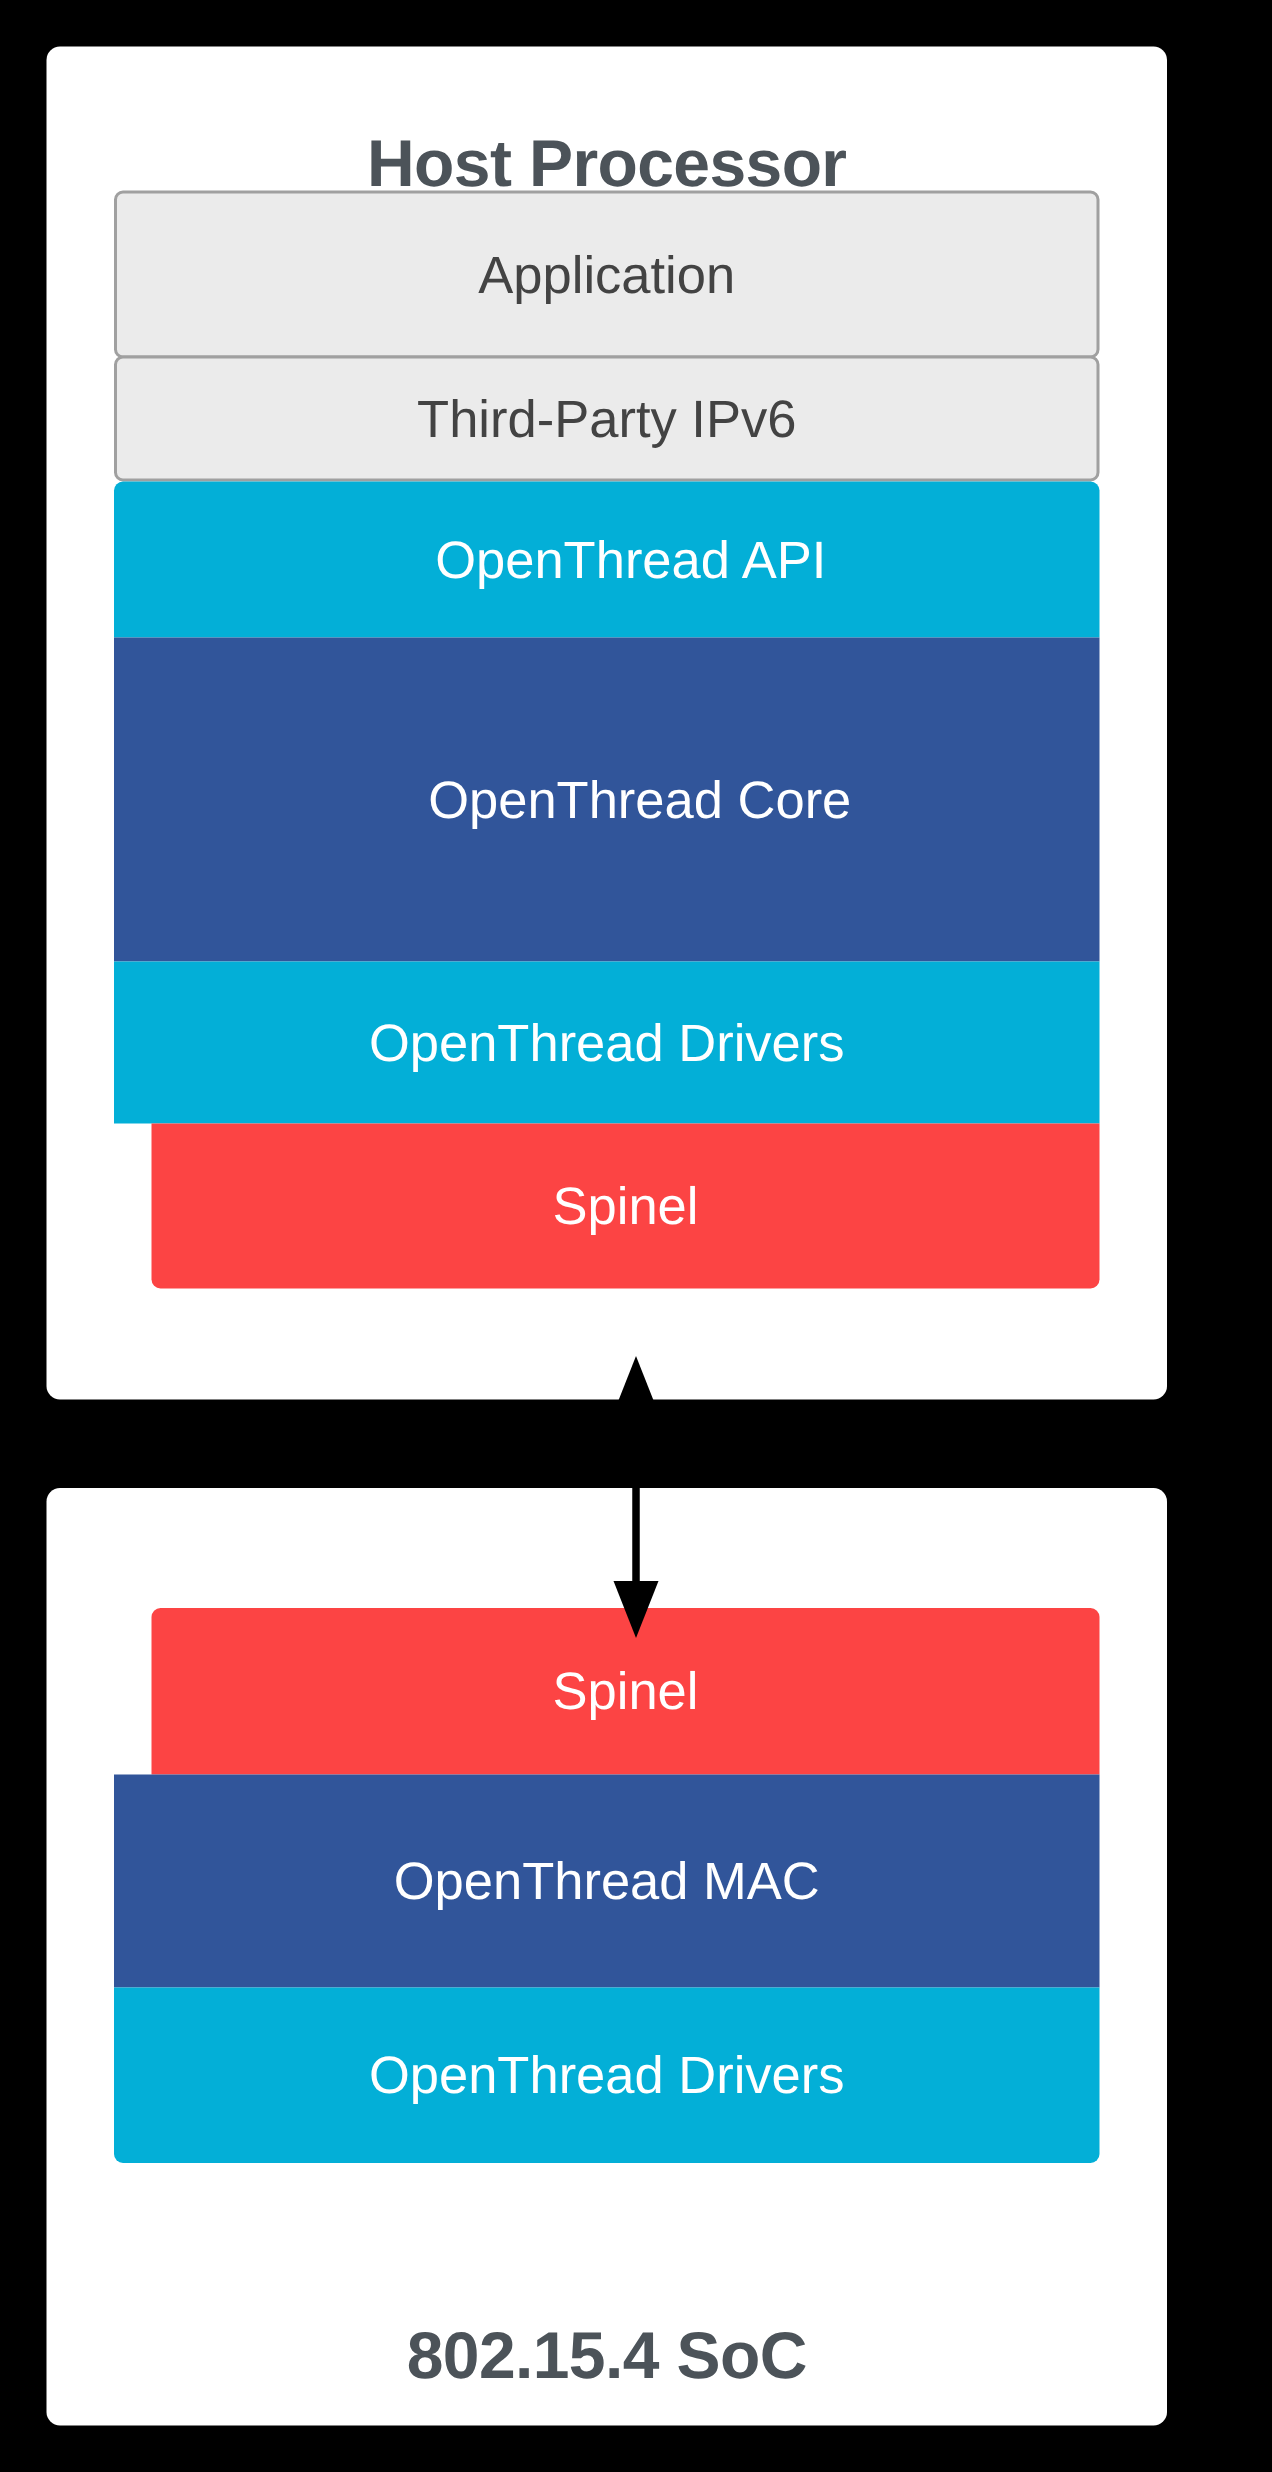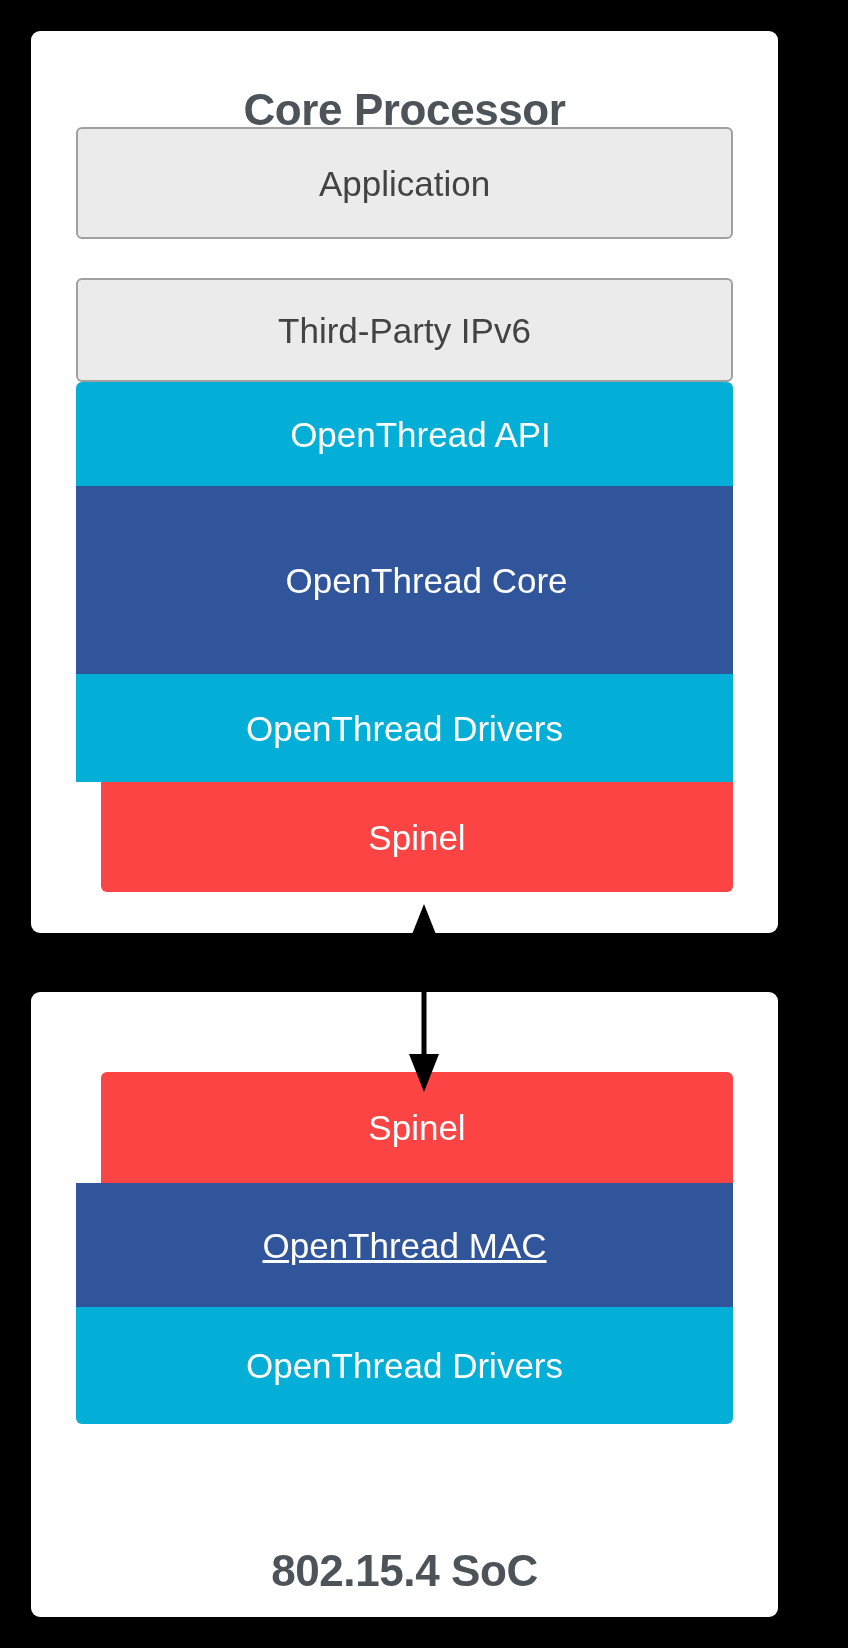--- a/index.html
+++ b/index.html
@@ -95,48 +95,48 @@
   .layer.cyan { background: #03afd7; }
   .layer.blue { background: #31559a; }
   .layer.red  { background: #fc4444; margin-left: 25px; }
 
   
   .r-top    { border-top-left-radius: 6px;    border-top-right-radius: 6px; }
   .r-bottom { border-bottom-left-radius: 6px; border-bottom-right-radius: 6px; }
 
   
   .h-app     { height: 112px; }
-  .h-ipv6    { height: 104px; margin-top: 41px; }
+  .h-ipv6    { height: 84px; }
   .h-api     { height: 104px; padding-left: 32px; }
-  .h-core    { height: 188px; padding-left: 44px; }
+  .h-core    { height: 216px; padding-left: 44px; }
   .h-drivers { height: 108px; }
   .h-spinel  { height: 110px; }
 
   .h-spinel2  { height: 111px; }
-  .h-mac      { height: 124px; text-decoration: underline; }
+  .h-mac      { height: 142px; }
   .h-drivers2 { height: 117px; }
 
   
   #connector {
     position: absolute;
     left: 371px;
     top: 900px;
     width: 106px;
     height: 196px;
     pointer-events: none;
   }
 </style>
 </head>
 <body>
 
 <div id="diagram">
 
   <div class="panel" id="panel-host">
 
-    <div class="panel-caption" id="host-title">Core Processor</div>
+    <div class="panel-caption" id="host-title">Host Processor</div>
 
     <div class="stack" id="stack-host">
 
       <div class="layer neutral stacked-top h-app">
         <span class="layer-label">Application</span>
       </div>
 
       <div class="layer neutral h-ipv6">
         <span class="layer-label">Third-Party IPv6</span>
       </div>

